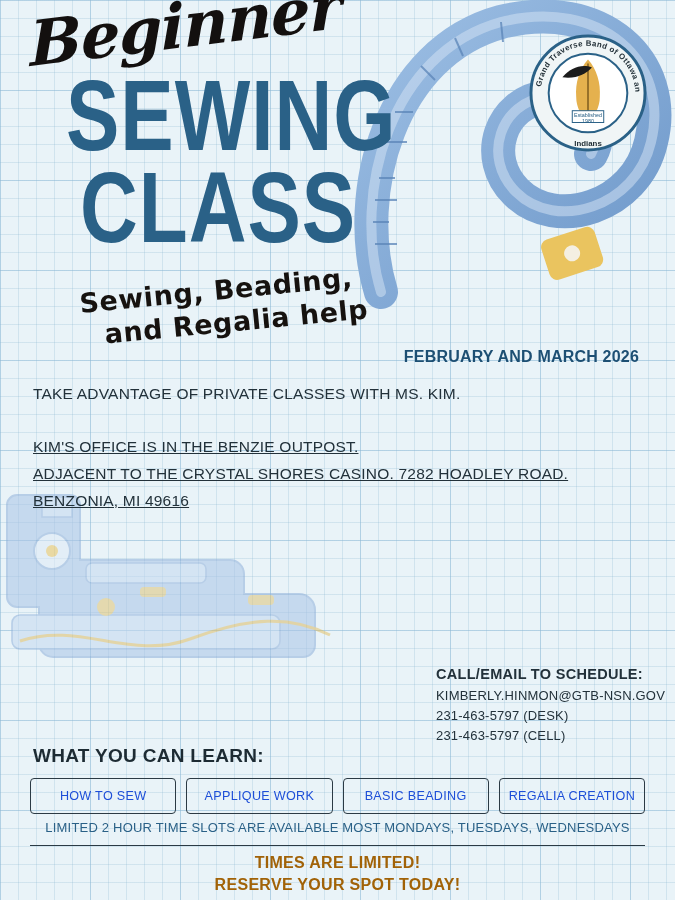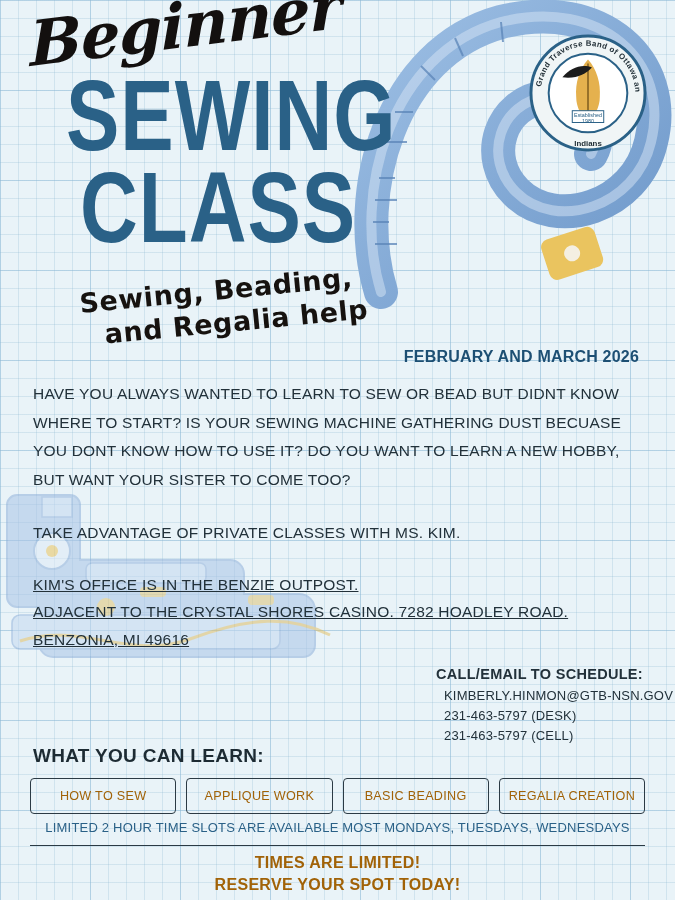--- a/index.html
+++ b/index.html
@@ -165,21 +165,20 @@
   .contact .title {
     font-weight: bold;
     font-size: 14.5px;
     letter-spacing: 0.3px;
     margin-bottom: 4px;
   }
   .contact .line {
     font-size: 13px;
     letter-spacing: 0.2px;
     line-height: 1.55;
-    margin-left: 8px;
   }
 
   .learn-title {
     position: absolute;
     left: 33px;
     top: 745px;
     font-family: "Liberation Sans", sans-serif;
     font-weight: bold;
     font-size: 19px;
     color: #1d2b33;
@@ -196,21 +195,21 @@
   }
   .chip {
     flex: 1;
     border: 1px solid #2b3a44;
     border-radius: 4px;
     background: transparent;
     text-align: center;
     padding: 10px 2px;
     font-size: 12.6px;
     letter-spacing: 0.3px;
-    color: #a16207;
+    color: #1d4ed8;
     font-family: "Liberation Sans", sans-serif;
     white-space: nowrap;
   }
 
   .slots {
     position: absolute;
     left: 0;
     right: 0;
     top: 820px;
     text-align: center;
@@ -316,21 +315,20 @@
   </div>
 
   <div class="subhead">
     <span>Sewing, Beading,</span>
     <span class="l2">and Regalia help</span>
   </div>
 
   <div class="dates">FEBRUARY AND MARCH 2026</div>
 
   <div class="body-copy">
-    <p>HAVE YOU ALWAYS WANTED TO LEARN TO SEW OR BEAD BUT DIDNT KNOW WHERE TO START? IS YOUR SEWING MACHINE GATHERING DUST BECUASE YOU DONT KNOW HOW TO USE IT? DO YOU WANT TO LEARN A NEW HOBBY, BUT WANT YOUR SISTER TO COME TOO?</p>
     <p>TAKE ADVANTAGE OF PRIVATE CLASSES WITH MS. KIM.</p>
     <p class="loc">KIM'S OFFICE IS IN THE BENZIE OUTPOST.</p>
     <p class="loc">ADJACENT TO THE CRYSTAL SHORES CASINO. 7282 HOADLEY ROAD. BENZONIA, MI 49616</p>
   </div>
 
   <div class="contact">
     <div class="title">CALL/EMAIL TO SCHEDULE:</div>
     <div class="line">KIMBERLY.HINMON@GTB-NSN.GOV</div>
     <div class="line">231-463-5797 (DESK)</div>
     <div class="line">231-463-5797 (CELL)</div>

